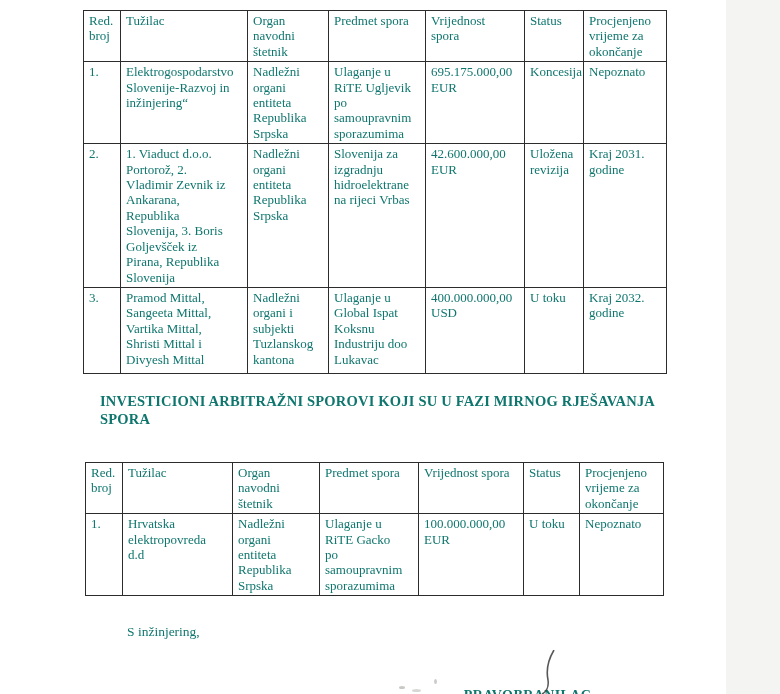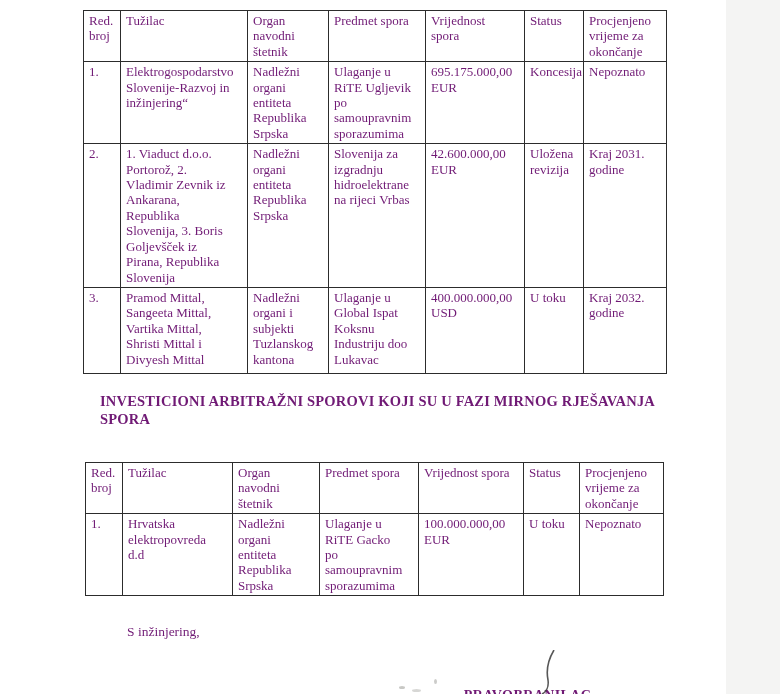--- a/index.html
+++ b/index.html
@@ -3,21 +3,21 @@
 <meta charset="utf-8">
 <style>
   * { margin: 0; padding: 0; box-sizing: border-box; }
   html, body { background: #ffffff; }
   .page {
     position: relative;
     width: 780px;
     height: 694px;
     background: #ffffff;
     font-family: "Liberation Serif", "DejaVu Serif", serif;
-    color: #701a75;
+    color: #0f766e;
     overflow: hidden;
   }
   .scan-edge {
     position: absolute;
     top: 0; right: 0;
     width: 54px; height: 694px;
     background: #f4f4f3;
   }
   table.doc-table {
     position: absolute;

